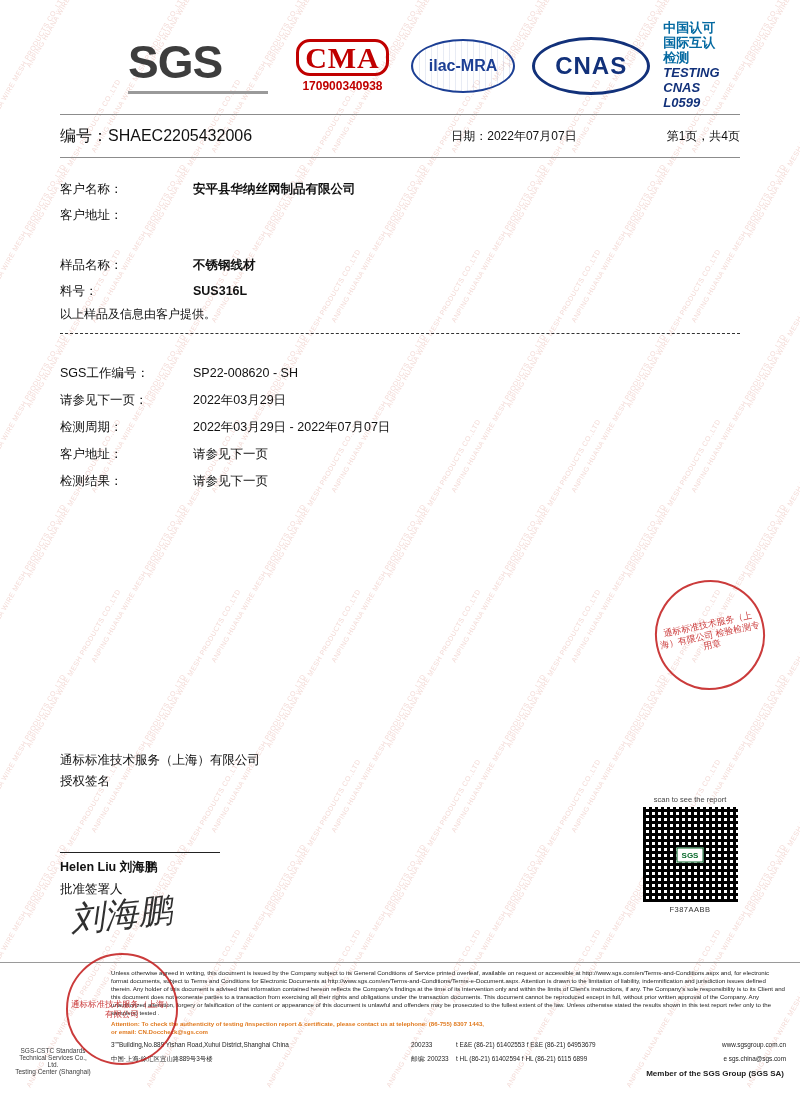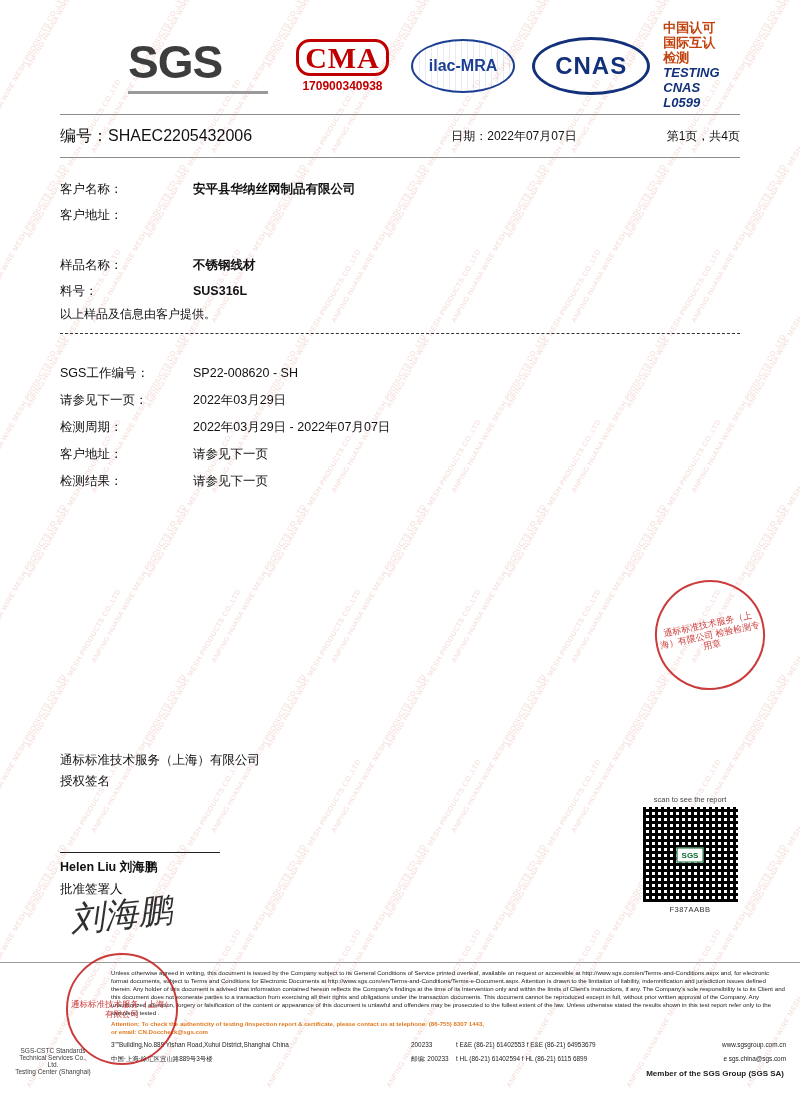--- a/index.html
+++ b/index.html
@@ -86,21 +86,21 @@
   .cnas-logo { width:120px; margin-left:12px; text-align:center;}
   .cnas-oval{
     width:118px;height:58px;border-radius:50%;
     border:3px solid #12317a;
     display:flex;align-items:center;justify-content:center;
     color:#12317a;font-weight:bold;font-size:24px;
     letter-spacing:1px;
   }
 
   .cnas-text { margin-left:12px; line-height:1.15; }
-  .cnas-cn { color:#c2410c; font-weight:bold; font-size:13px; }
+  .cnas-cn { color:#0369a1; font-weight:bold; font-size:13px; }
   .cnas-en { color:#12317a; font-weight:bold; font-size:13px;font-style:italic; }
 
   
   .title-row {
     border-top:1px solid #8c8c8c;
     border-bottom:1px solid #8c8c8c;
     height:44px;
     display:flex; align-items:center;
     margin-top:4px;
   }

